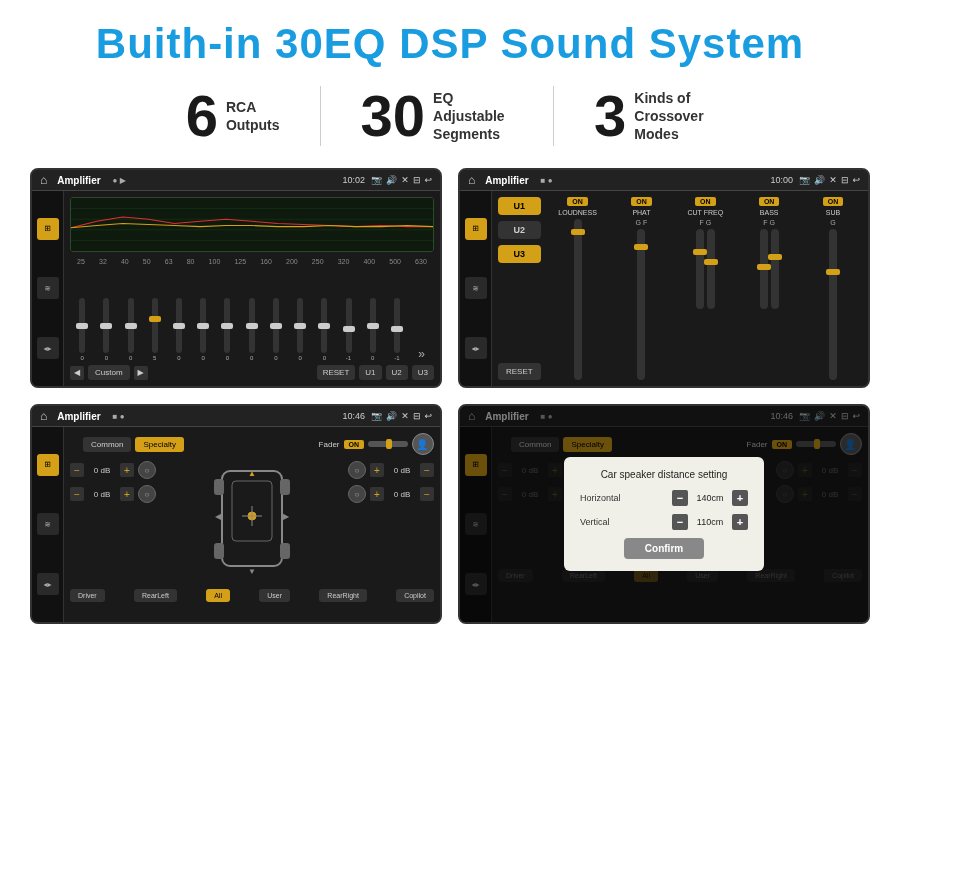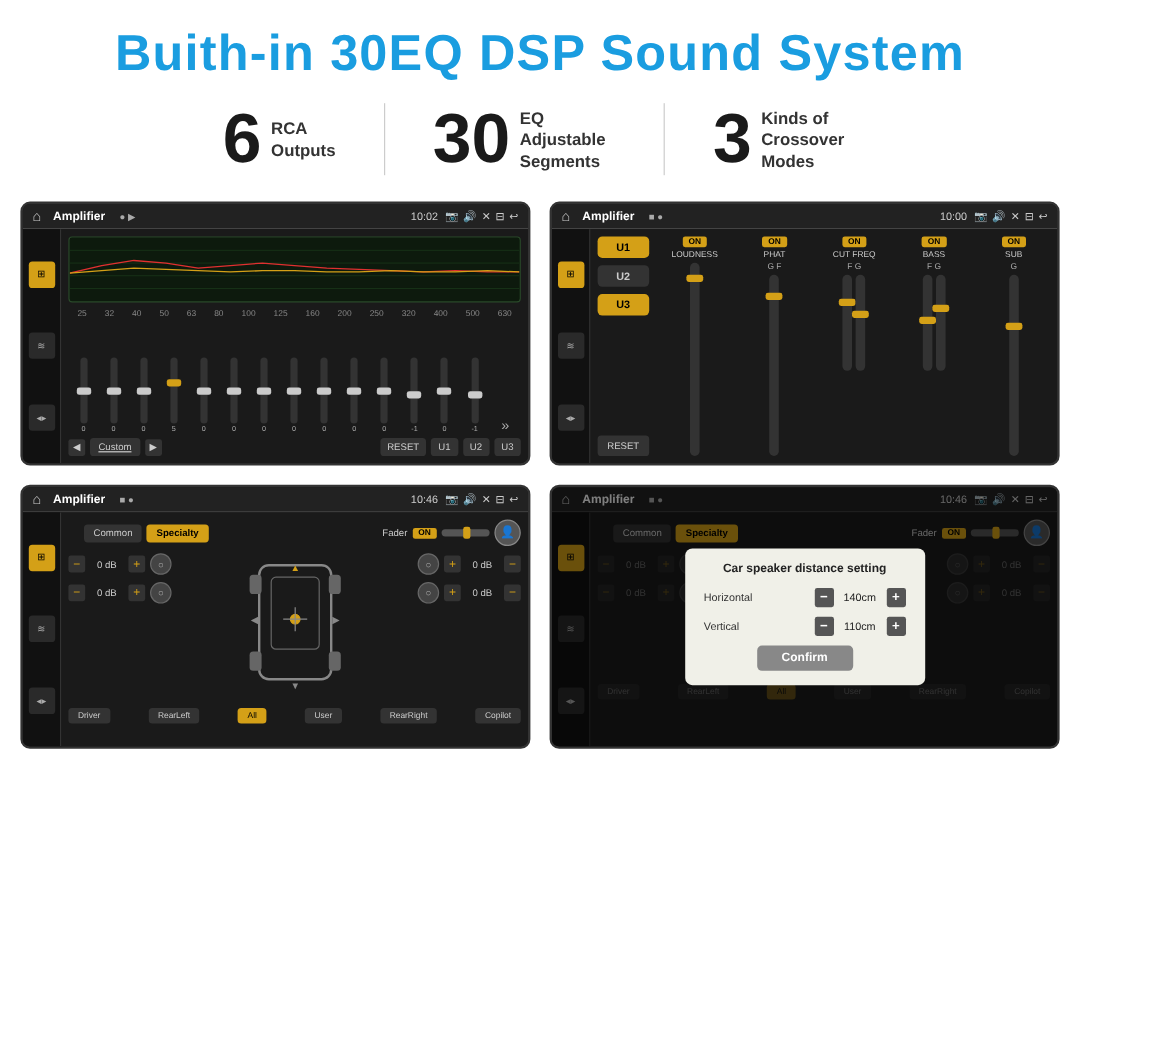--- a/index.html
+++ b/index.html
@@ -6,21 +6,21 @@
     body {
       width: 980px;
       height: 881px;
       background: #ffffff;
       font-family: Arial, sans-serif;
       overflow: hidden;
     }
 
     .page-wrapper {
       width: 900px;
-      padding: 20px 17px;
+      padding: 20px 30px;
     }
 
     
     .main-title {
       text-align: center;
       font-size: 42px;
       font-weight: 900;
       color: #1a9de0;
       margin-bottom: 18px;
       letter-spacing: 1px;
@@ -180,21 +180,21 @@
     }
     .eq-nav-arrow {
       width: 14px; height: 14px;
       background: #333;
       border-radius: 2px;
       display: flex; align-items: center; justify-content: center;
       font-size: 8px; color: #ccc;
     }
     .eq-preset {
       background: #333; color: #ccc;
-      font-size: 8px; padding: 3px 7px; border-radius: 3px; text-decoration: underline;
+      font-size: 8px; padding: 3px 7px; border-radius: 3px;
     }
     .eq-bottom-row {
       display: flex;
       justify-content: space-between;
       align-items: center;
       margin-top: 4px;
     }
 
     
     .amp-screen-content {
@@ -313,21 +313,21 @@
     .fader-tab {
       background: #333;
       color: #ccc;
       font-size: 8px;
       padding: 3px 8px;
       border-radius: 3px;
     }
     .fader-tab.active {
       background: #d4a017;
       color: #000;
-      font-weight: bold;
+      font-weight: normal;
     }
     .fader-on {
       background: #d4a017;
       color: #000;
       font-size: 7px;
       font-weight: bold;
       padding: 1px 5px;
       border-radius: 2px;
     }
     .fader-body {
@@ -399,21 +399,21 @@
       z-index: 10;
     }
     .dialog-box {
       background: #f0f0e8;
       border-radius: 6px;
       padding: 12px 16px;
       width: 200px;
     }
     .dialog-title {
       font-size: 10px;
-      font-weight: bold;
+      font-weight: normal;
       color: #222;
       margin-bottom: 10px;
       text-align: center;
     }
     .dialog-row {
       display: flex;
       align-items: center;
       justify-content: space-between;
       margin-bottom: 8px;
     }

